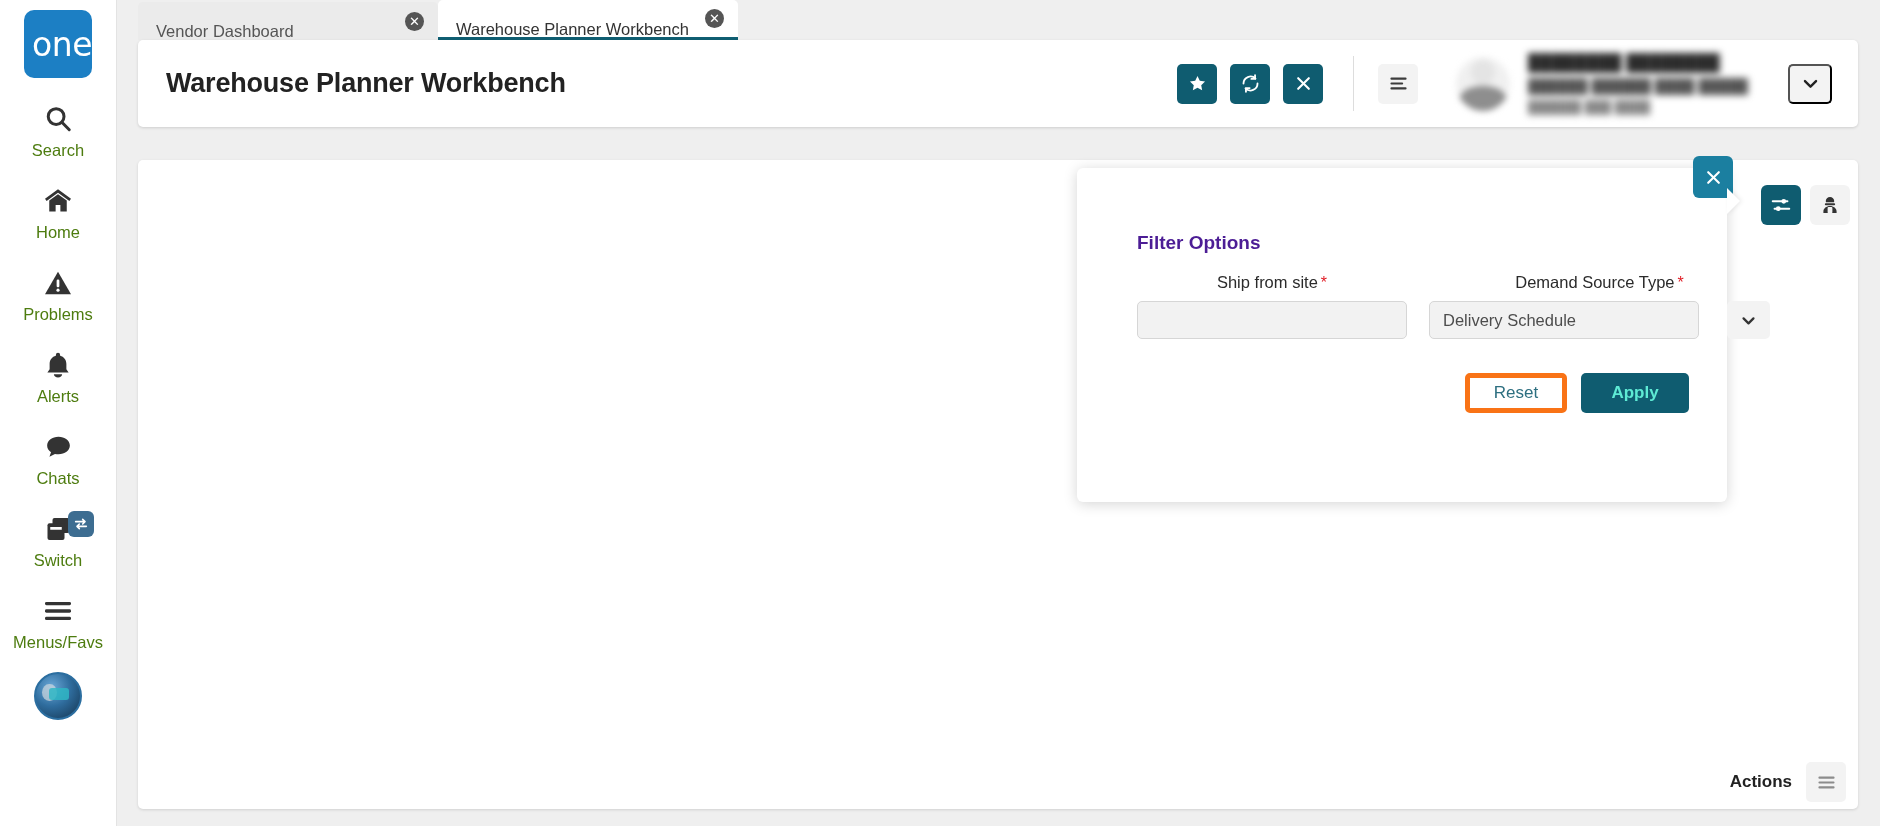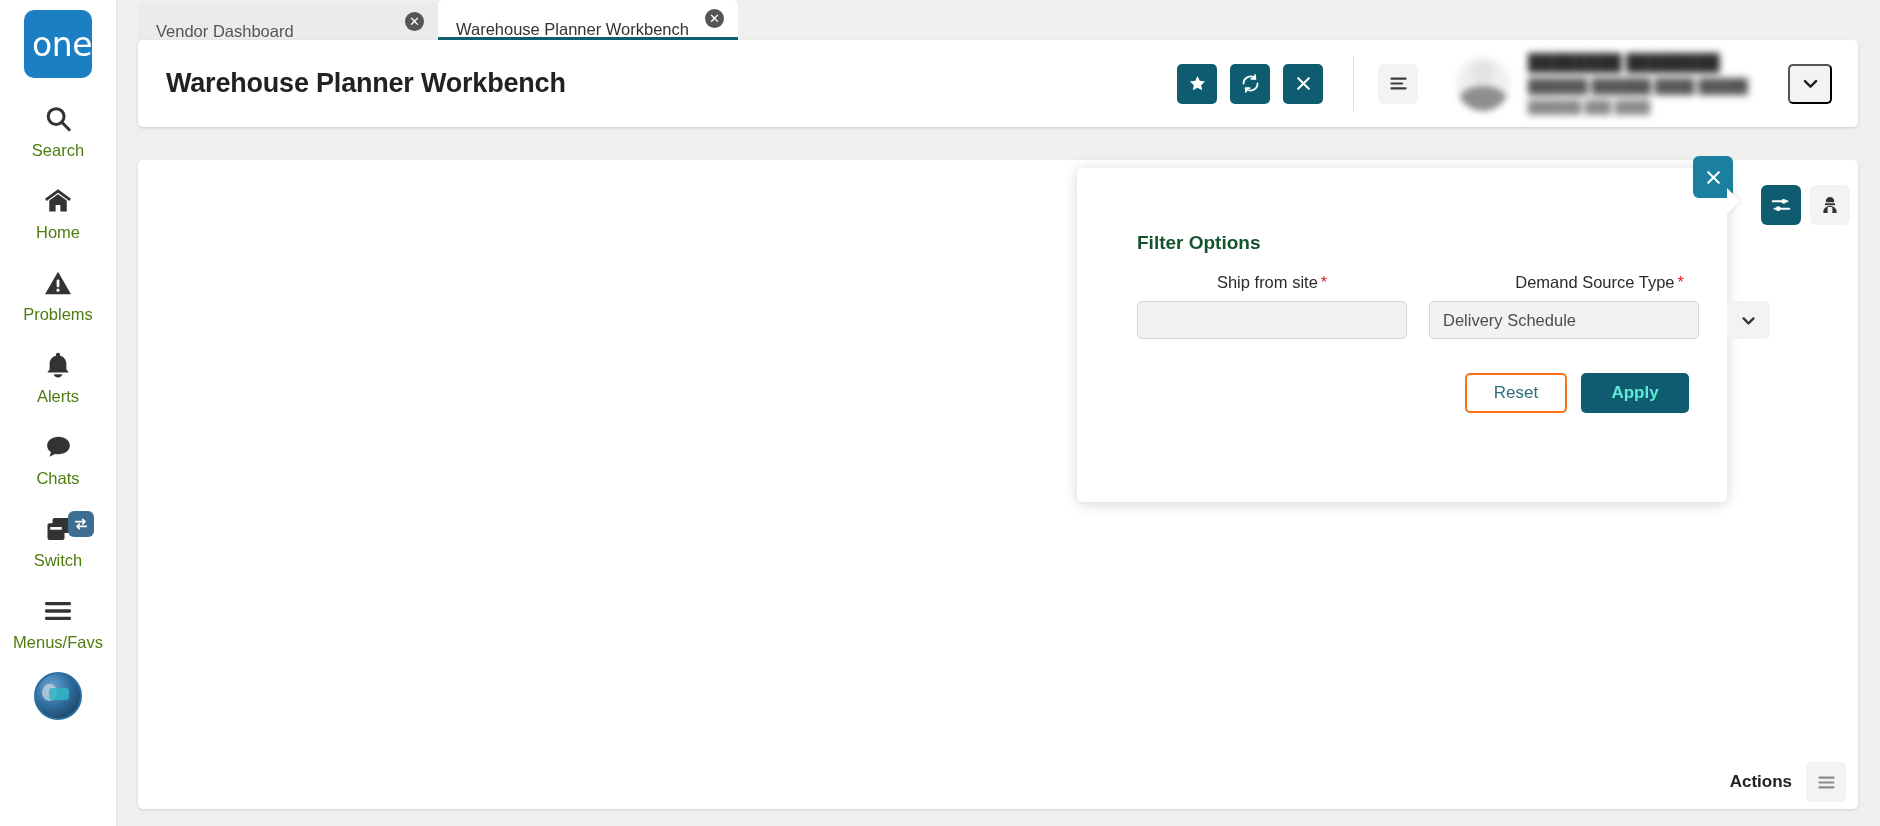--- a/index.html
+++ b/index.html
@@ -147,41 +147,41 @@
     box-shadow: 0 2px 14px rgba(0,0,0,.17);
     z-index: 30; padding: 26px 30px 0 30px;
   }
   .filters-title { font-size: 20px; font-weight: bold; color: #1c1c1c; }
   .filters-close {
     position: absolute; right: -6px; top: -12px;
     width: 40px; height: 42px; border-radius: 6px; background: #1b7fa0;
     display: flex; align-items: center; justify-content: center;
     color: #fff; cursor: pointer; border: none;
   }
-  .filter-options-title { font-size: 19px; font-weight: bold; color: #14532d; margin: 38px 0 0 30px; }
+  .filter-options-title { font-size: 19px; font-weight: bold; color: #4c1d95; margin: 38px 0 0 30px; }
   .filter-row { display: flex; margin: 19px 0 0 30px; gap: 22px; align-items: flex-start; }
   .field-group { display: flex; flex-direction: column; }
   .field-label { font-size: 16.5px; color: #2b2b2b; margin-bottom: 9px; text-align: center; }
   .req { color: #e01b24; font-size: 16px; margin-left: 3px; }
   .field-input {
     width: 270px; height: 38px; border: 1px solid #d6d6d6; border-radius: 5px;
     background: #f2f2f2; padding: 0 13px; font-size: 16.5px; color: #4d4d4d;
     font-family: "Liberation Sans", sans-serif; outline: none;
   }
   .field-input::placeholder { color: #4d4d4d; }
   .field-with-btn { display: flex; gap: 28px; align-items: flex-start; }
   .field-dropdown-btn {
     width: 43px; height: 38px; border-radius: 5px; background: #f3f3f3;
     display: flex; align-items: center; justify-content: center;
     cursor: pointer; border: none;
   }
   .filters-footer { display: flex; justify-content: flex-end; gap: 14px; margin: 34px 8px 0 0; }
   .btn-reset {
     width: 102px; height: 40px; border-radius: 5px; background: #fff;
-    border: 2px solid #f97316; color: #2d6f80; font-size: 17px; cursor: pointer;
+    border: 5px solid #f97316; color: #2d6f80; font-size: 17px; cursor: pointer;
     font-family: "Liberation Sans", sans-serif;
   }
   .btn-apply {
     width: 108px; height: 40px; border-radius: 5px; background: #0f5c70;
     border: none; color: #5eead4; font-size: 17px; font-weight: bold; cursor: pointer;
     font-family: "Liberation Sans", sans-serif;
   }
 
   
   .right-rail {

